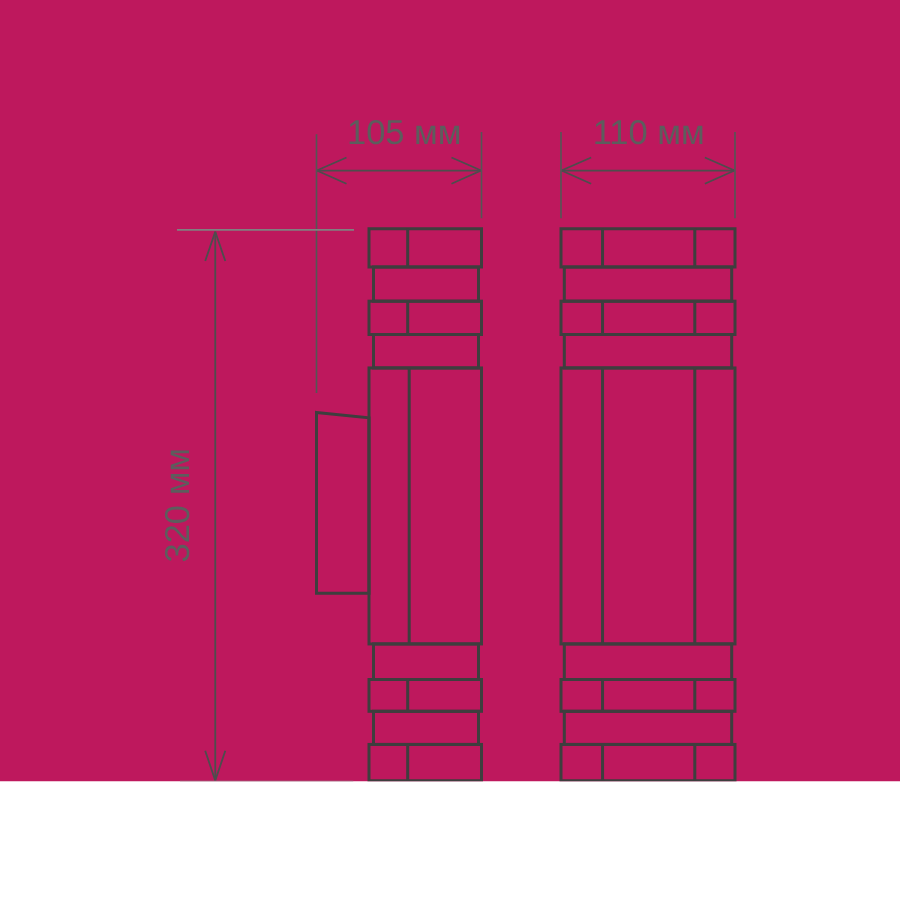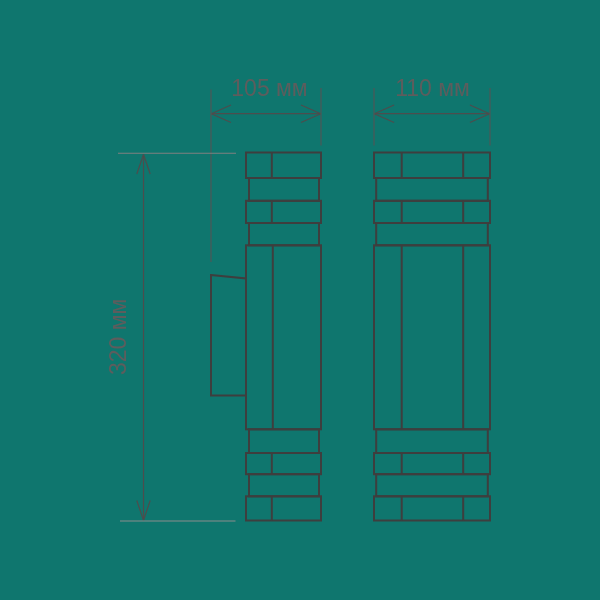--- a/index.html
+++ b/index.html
@@ -1,16 +1,16 @@
 <!DOCTYPE html>
 <html><head>
 <meta charset="utf-8">
 <style>
   html,body{margin:0;padding:0;background:#ffffff;}
-  .wrap{width:600px;height:600px;position:relative;background:#0f766e;overflow:hidden;}
+  .wrap{width:600px;height:521px;position:relative;background:#be185d;overflow:hidden;}
   svg{display:block;}
   text{font-family:"Liberation Sans",sans-serif;fill:#5d5d5d;}
 </style>
 </head>
 <body>
 <div class="wrap">
 <svg width="600" height="600" viewBox="0 0 600 600">
   <g fill="none" stroke-linecap="butt">
 
     <text x="269.5" y="96" font-size="23" text-anchor="middle">105 мм</text>

